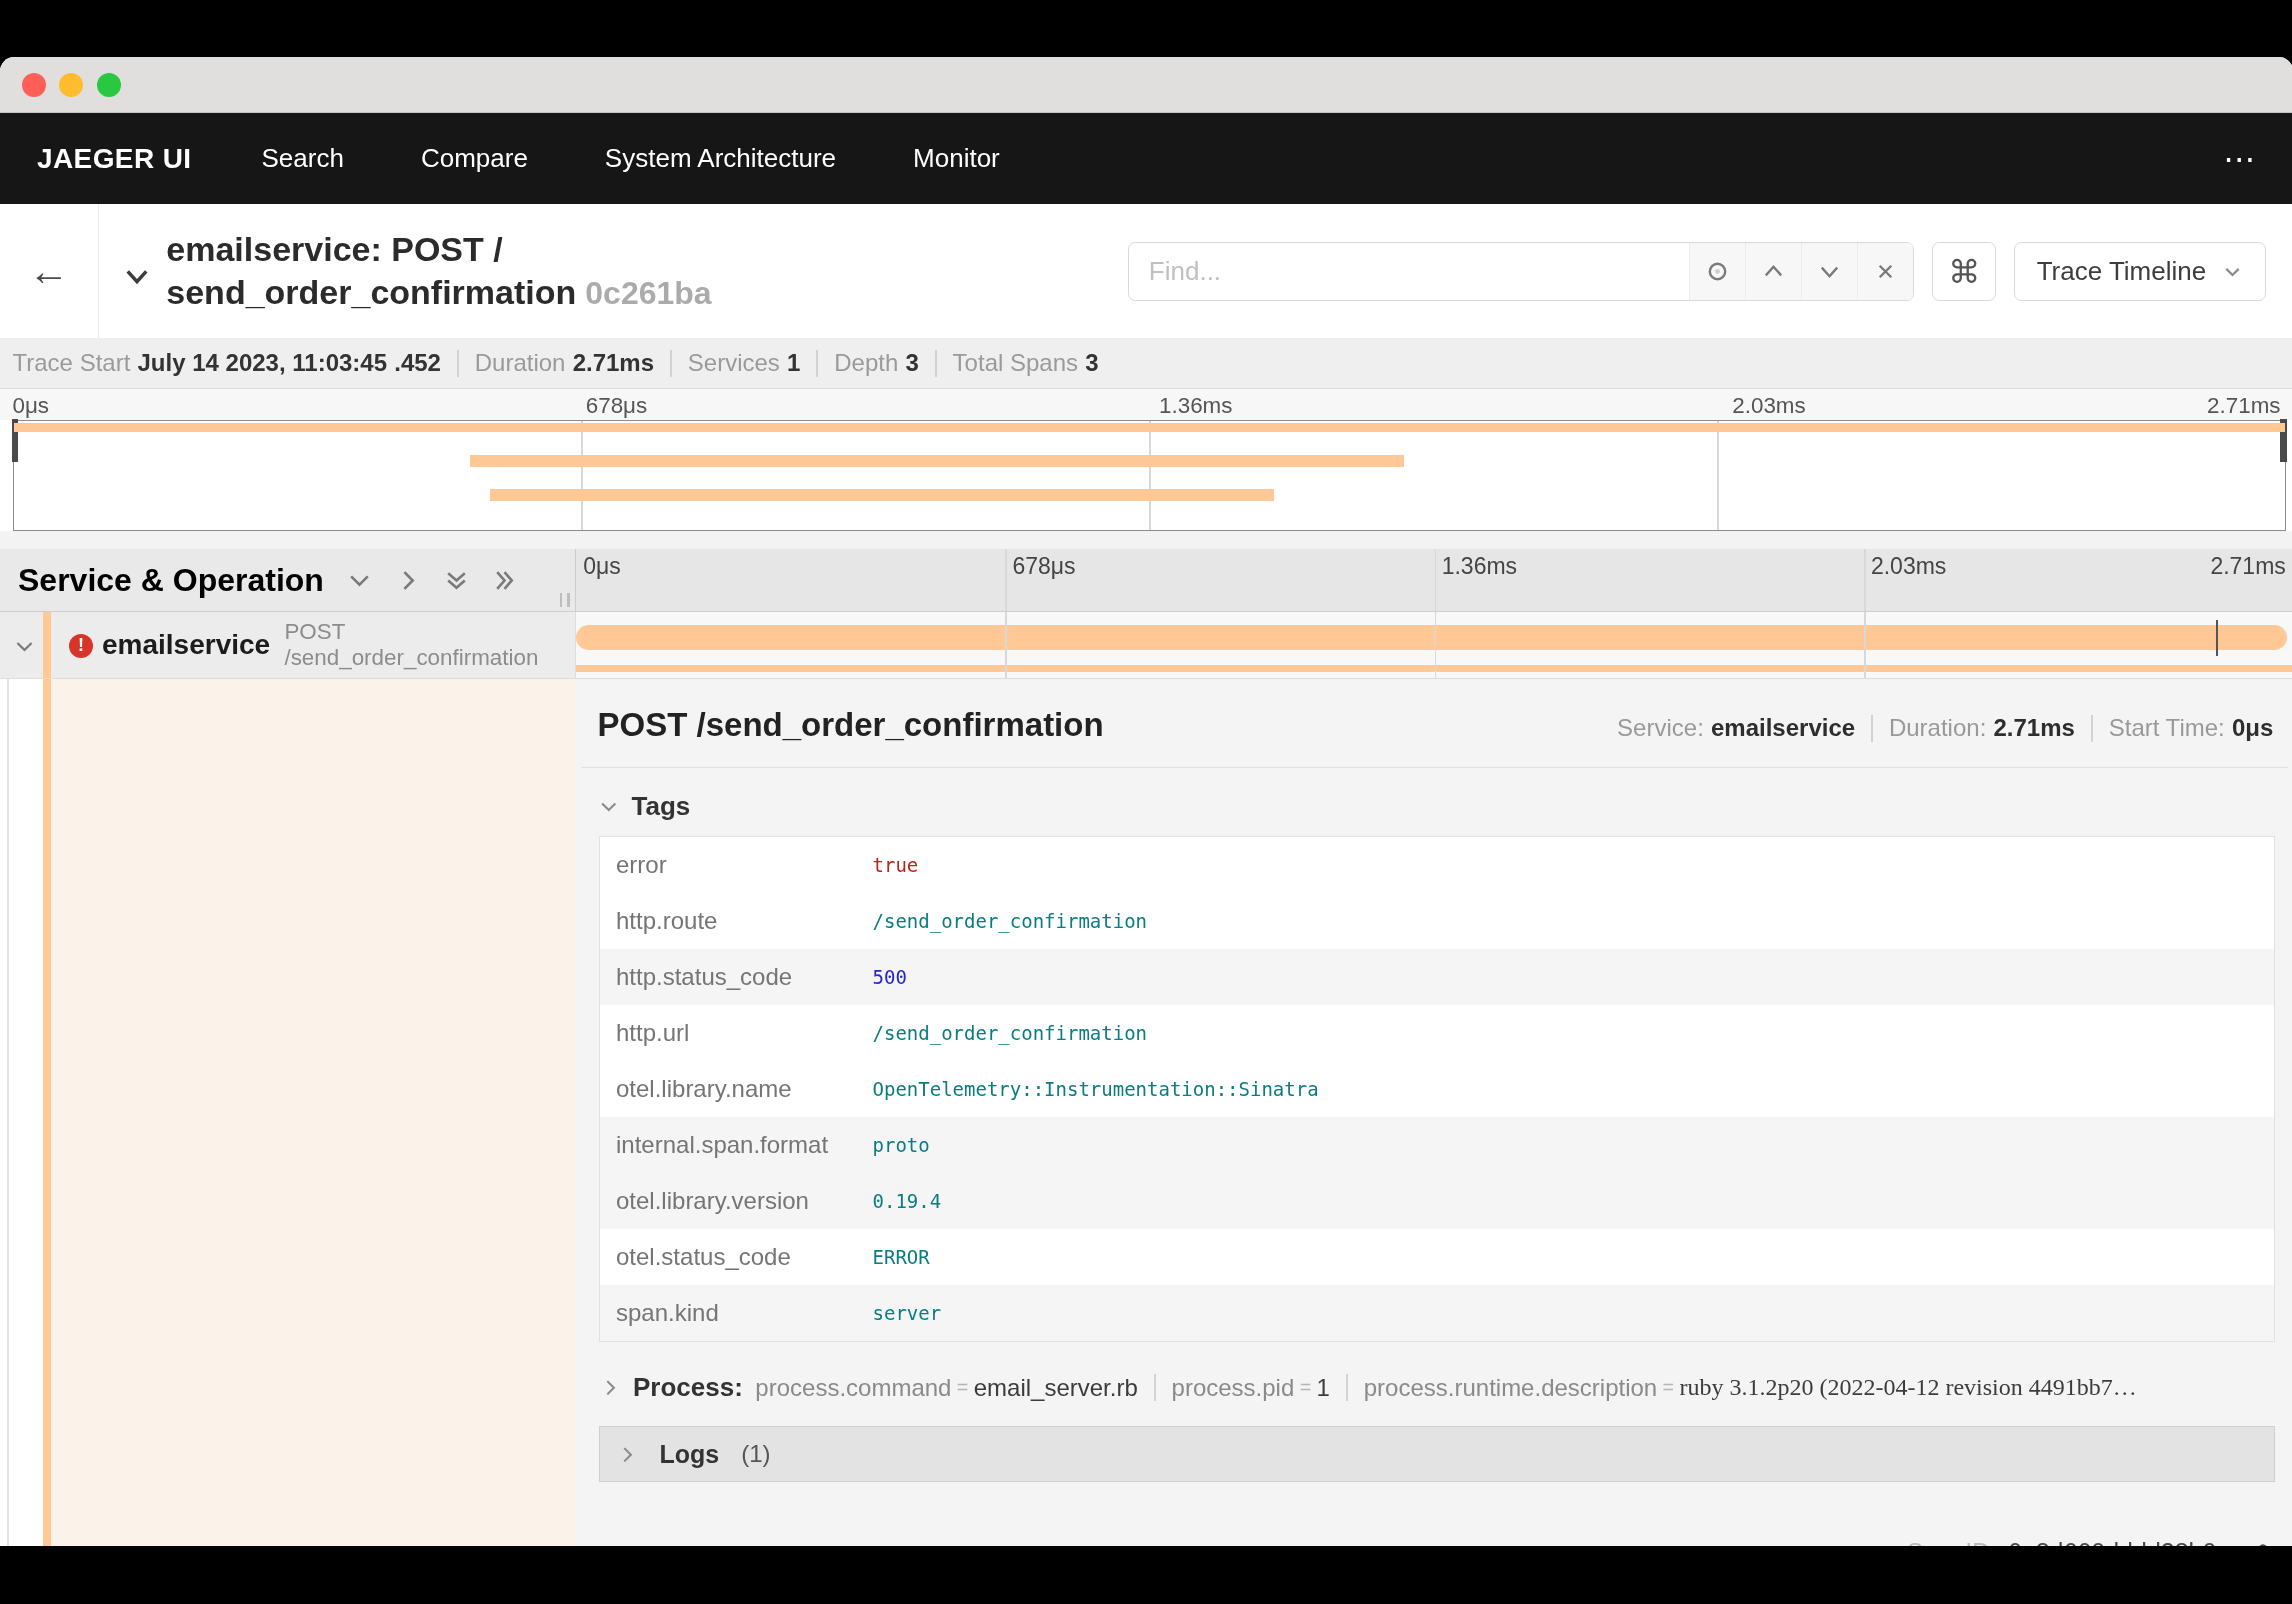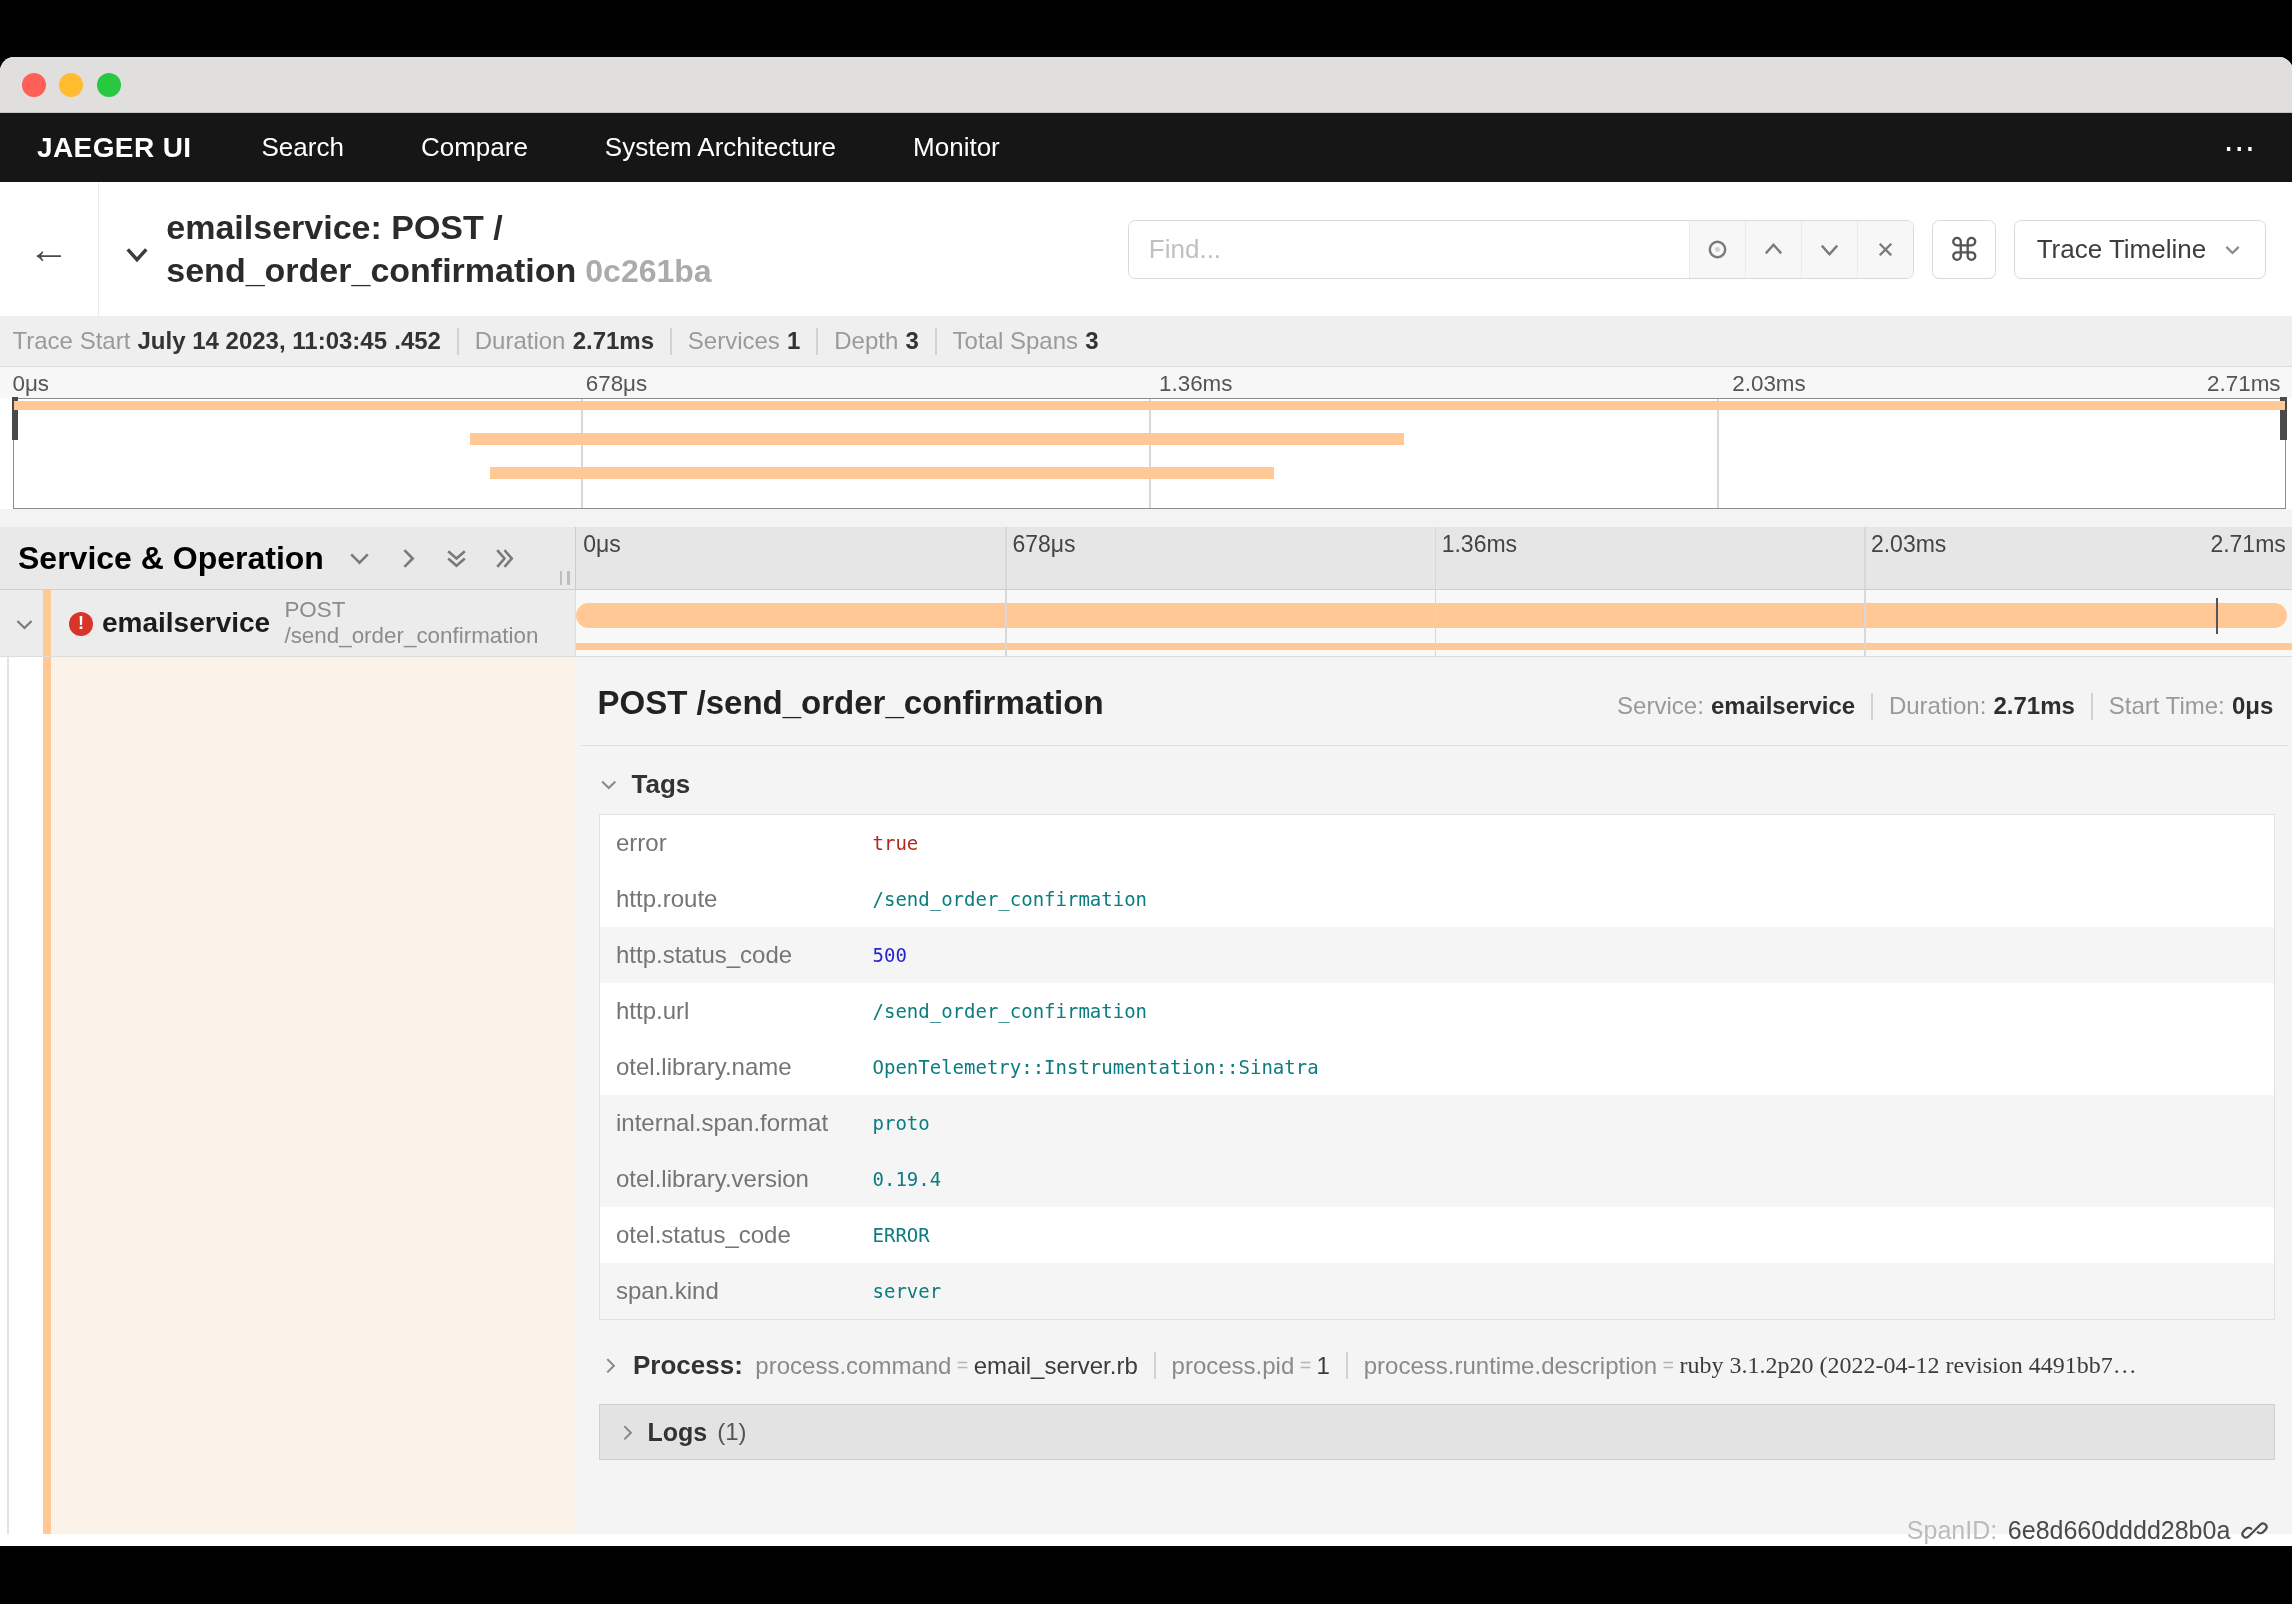--- a/index.html
+++ b/index.html
@@ -12,21 +12,21 @@
     position:absolute; left:0; top:57px; width:2293px; height:1489px;
     background:#fff; border-radius:14.3px 14.3px 0 0; overflow:hidden;
   }
   
   .chrome { height:56px; background:#e0dfde; border-bottom:0.9px solid #c6c5c4; position:relative; }
   .traffic { position:absolute; top:16px; width:24px; height:24px; border-radius:50%; }
   .t-red { left:21.5px; background:#ff5f57; }
   .t-yellow { left:59px; background:#febc2e; }
   .t-green { left:97px; background:#28c840; }
   
-  .navbar { height:69px; background:#161616; display:flex; align-items:center; color:#fff; }
+  .navbar { height:91px; background:#161616; display:flex; align-items:center; color:#fff; }
   .brand { font-size:28px; font-weight:bold; margin-left:37px; margin-right:70px; letter-spacing:0.4px; }
   .nav-item { font-size:26px; margin-right:77px; color:#fff; }
   .nav-ellipsis { margin-left:auto; margin-right:36px; font-size:32px; color:#fff; letter-spacing:1.8px; }
   
   .trace-header { height:134px; background:#fff; display:flex; position:relative; }
   .back-cell { width:99px; border-right:1.8px solid #ebebeb; display:flex; align-items:center; justify-content:center; }
   .back-arrow { font-size:41px; color:#4a4a4a; }
   .title-wrap { display:flex; align-items:center; padding-left:23px; }
   .title-chevron { margin-right:14.3px; margin-top:12.5px; }
   .trace-title { font-size:34px; font-weight:bold; color:#2b2b2b; line-height:43px; }
@@ -94,21 +94,21 @@
   .kv-val { font-family:"DejaVu Sans Mono", monospace; font-size:19px; padding-left:12.5px; }
   .t-string { color:#0b7c80; }
   .t-number { color:#2525cc; }
   .t-boolean { color:#b3271e; }
   .process-row { display:flex; align-items:center; margin:30px 18px 0 23px; font-size:24px; color:#8a8a8a; white-space:nowrap; overflow:hidden; }
   .process-label { font-size:26px; font-weight:bold; color:#333; margin:0 12.5px; }
   .p-key { color:#8a8a8a; }
   .p-eq { color:#b5b5b5; margin:0 5.4px; font-size:19.7px; }
   .p-val { color:#3c3c3c; }
   .p-last { overflow:hidden; text-overflow:ellipsis;font-family:Liberation Serif, serif; }
-  .logs-box { margin:23px 18px 0 23px; height:56px; background:#e3e3e3; border:0.9px solid #cfcfcf; display:flex; align-items:center; padding-left:16px; gap:10px; }
+  .logs-box { margin:23px 18px 0 23px; height:56px; background:#e3e3e3; border:0.9px solid #cfcfcf; display:flex; align-items:center; padding-left:16px; gap:22px; }
   .logs-label { font-size:25px; font-weight:bold; color:#333; }
   .logs-count { font-size:24px; color:#555; }
   .spanid { position:absolute; right:25px; bottom:-10.7px; display:flex; align-items:center; gap:10.7px; font-size:25px; }
   .spanid-label { color:#bcbcbc; }
   .spanid-val { color:#4a4a4a; }
   .chev { stroke:#7a7a7a; stroke-width:2.5; fill:none; }
   .chev-dark { stroke:#3c3c3c; stroke-width:3; fill:none; }
   .chev-mid { stroke:#8a8a8a; stroke-width:2.5; fill:none; }
 </style>
 </head>

